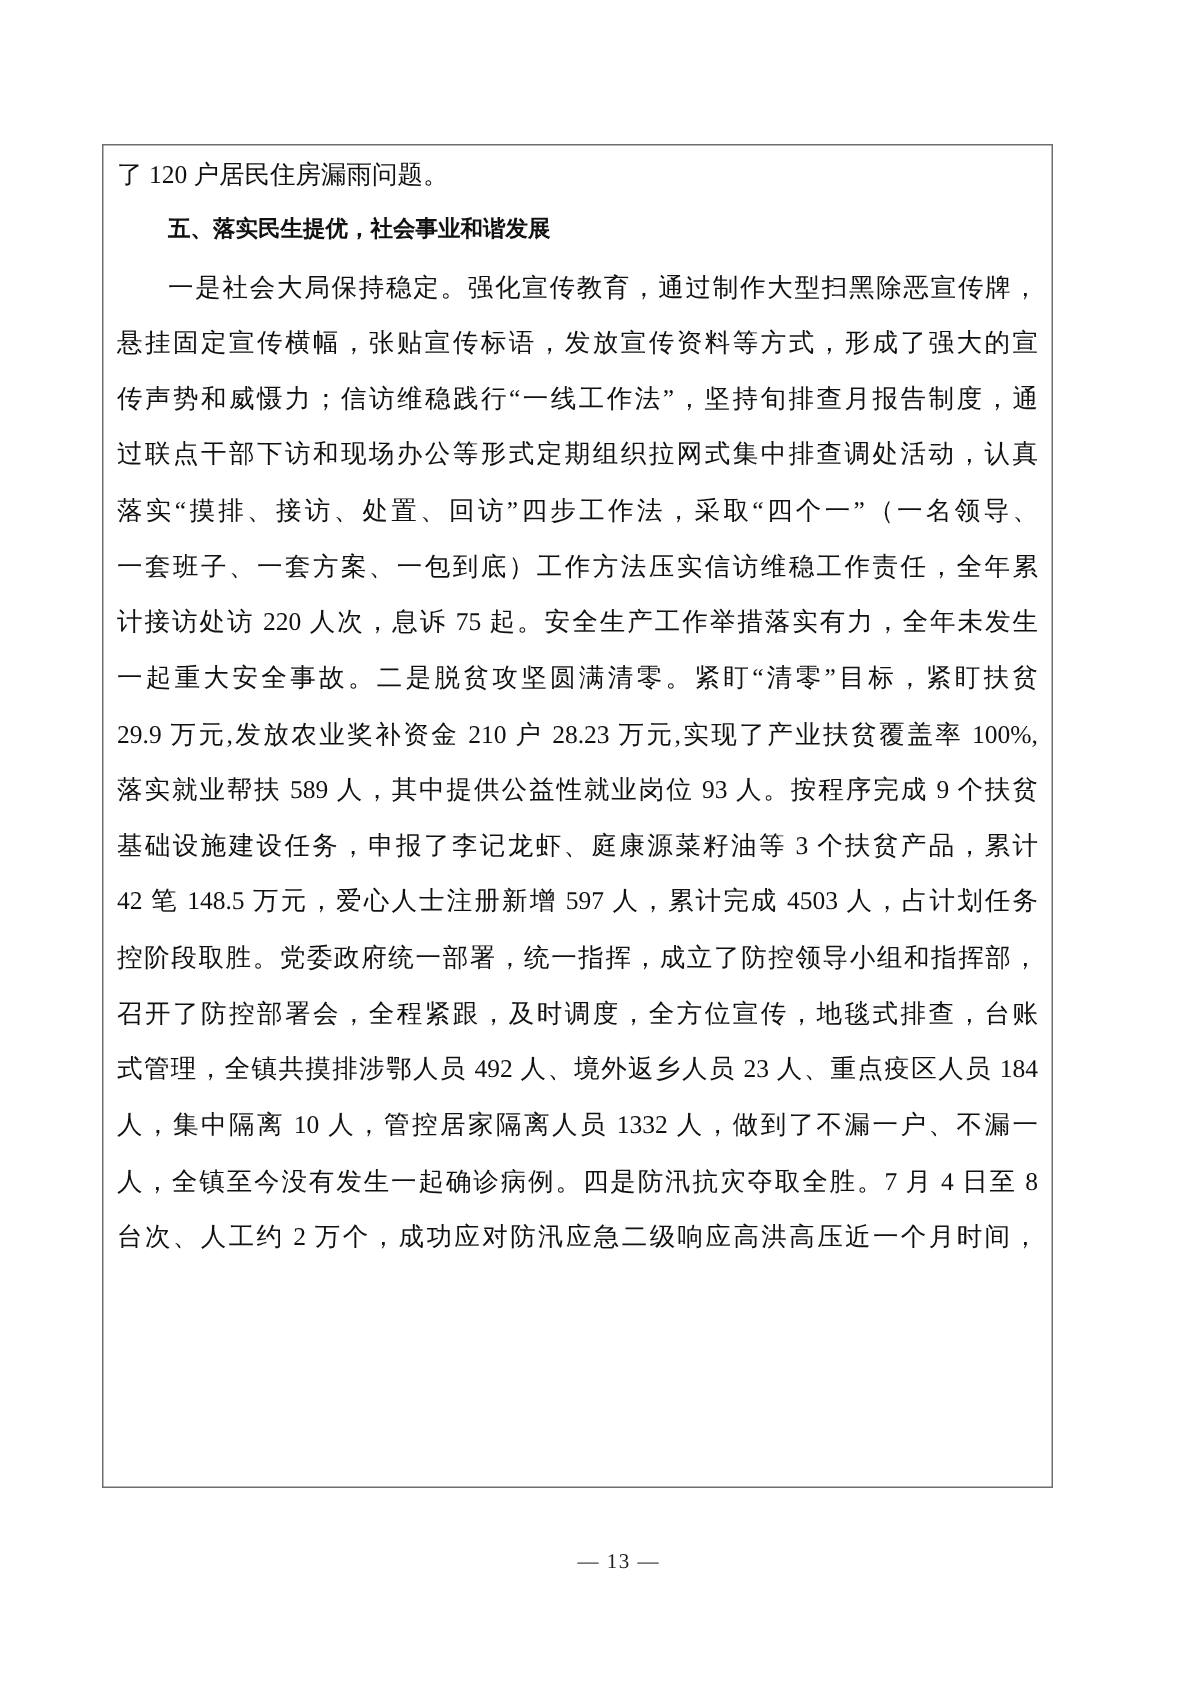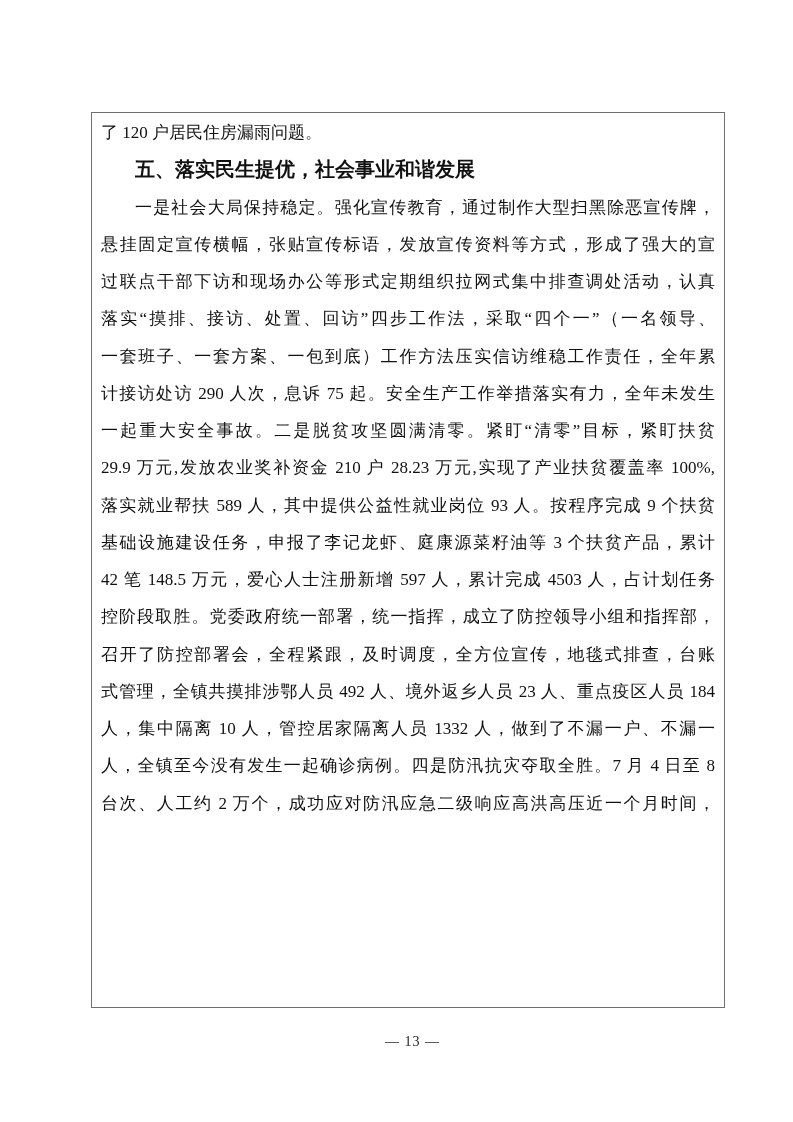--- a/index.html
+++ b/index.html
@@ -11,47 +11,46 @@
     position: relative;
     width: 793px;
     height: 1122px;
     background: #ffffff;
     font-family: "Liberation Serif", "DejaVu Serif", serif;
     color: #111111;
     overflow: hidden;
   }
   .content-box {
     position: absolute;
-    left: 91px;
+    left: 68px;
     top: 96px;
     width: 634px;
     height: 896px;
     box-sizing: border-box;
     border: 1px solid #6e6e6e;
     padding: 1px 9px 0 9px;
     overflow: hidden;
-    margin-top: 16px;
   }
   .line {
     height: 37.25px;
     line-height: 37.25px;
     font-size: 17px;
     white-space: nowrap;
     overflow: hidden;
     color: #111111;
   }
   .j {
     white-space: normal;
     text-align: justify;
     text-align-last: justify;
     text-justify: inter-character;
   }
   .heading {
     font-weight: 700;
-    font-size: 20px;
+    font-size: 15px;
   }
   .indent {
     text-indent: 34px;
   }
   .footer-pagenum {
     position: absolute;
     top: 1034px;
     left: 0;
     width: 100%;
     text-align: center;
@@ -67,24 +66,25 @@
 <div class="page">
 
   <div class="content-box">
 
     <div class="line">了 120 户居民住房漏雨问题。</div>
 
     <div class="line heading indent">五、落实民生提优，社会事业和谐发展</div>
 
     <div class="line j indent">一是社会大局保持稳定。强化宣传教育，通过制作大型扫黑除恶宣传牌，</div>
     <div class="line j">悬挂固定宣传横幅，张贴宣传标语，发放宣传资料等方式，形成了强大的宣</div>
+    <div class="line j">传声势和威慑力；信访维稳践行“一线工作法”，坚持旬排查月报告制度，通</div>
     <div class="line j">过联点干部下访和现场办公等形式定期组织拉网式集中排查调处活动，认真</div>
     <div class="line j">落实“摸排、接访、处置、回访”四步工作法，采取“四个一”（一名领导、</div>
     <div class="line j">一套班子、一套方案、一包到底）工作方法压实信访维稳工作责任，全年累</div>
-    <div class="line j">计接访处访 290 人次，息诉 75 起。安全生产工作举措落实有力，全年未发生</div>
+    <div class="line j">计接访处访 220 人次，息诉 75 起。安全生产工作举措落实有力，全年未发生</div>
     <div class="line j">一起重大安全事故。二是脱贫攻坚圆满清零。紧盯“清零”目标，紧盯扶贫</div>
     <div class="line j">29.9 万元,发放农业奖补资金 210 户 28.23 万元,实现了产业扶贫覆盖率 100%,</div>
     <div class="line j">落实就业帮扶 589 人，其中提供公益性就业岗位 93 人。按程序完成 9 个扶贫</div>
     <div class="line j">基础设施建设任务，申报了李记龙虾、庭康源菜籽油等 3 个扶贫产品，累计</div>
     <div class="line j">42 笔 148.5 万元，爱心人士注册新增 597 人，累计完成 4503 人，占计划任务</div>
     <div class="line j">控阶段取胜。党委政府统一部署，统一指挥，成立了防控领导小组和指挥部，</div>
     <div class="line j">召开了防控部署会，全程紧跟，及时调度，全方位宣传，地毯式排查，台账</div>
     <div class="line j">式管理，全镇共摸排涉鄂人员 492 人、境外返乡人员 23 人、重点疫区人员 184</div>
     <div class="line j">人，集中隔离 10 人，管控居家隔离人员 1332 人，做到了不漏一户、不漏一</div>
     <div class="line j">人，全镇至今没有发生一起确诊病例。四是防汛抗灾夺取全胜。7 月 4 日至 8</div>

